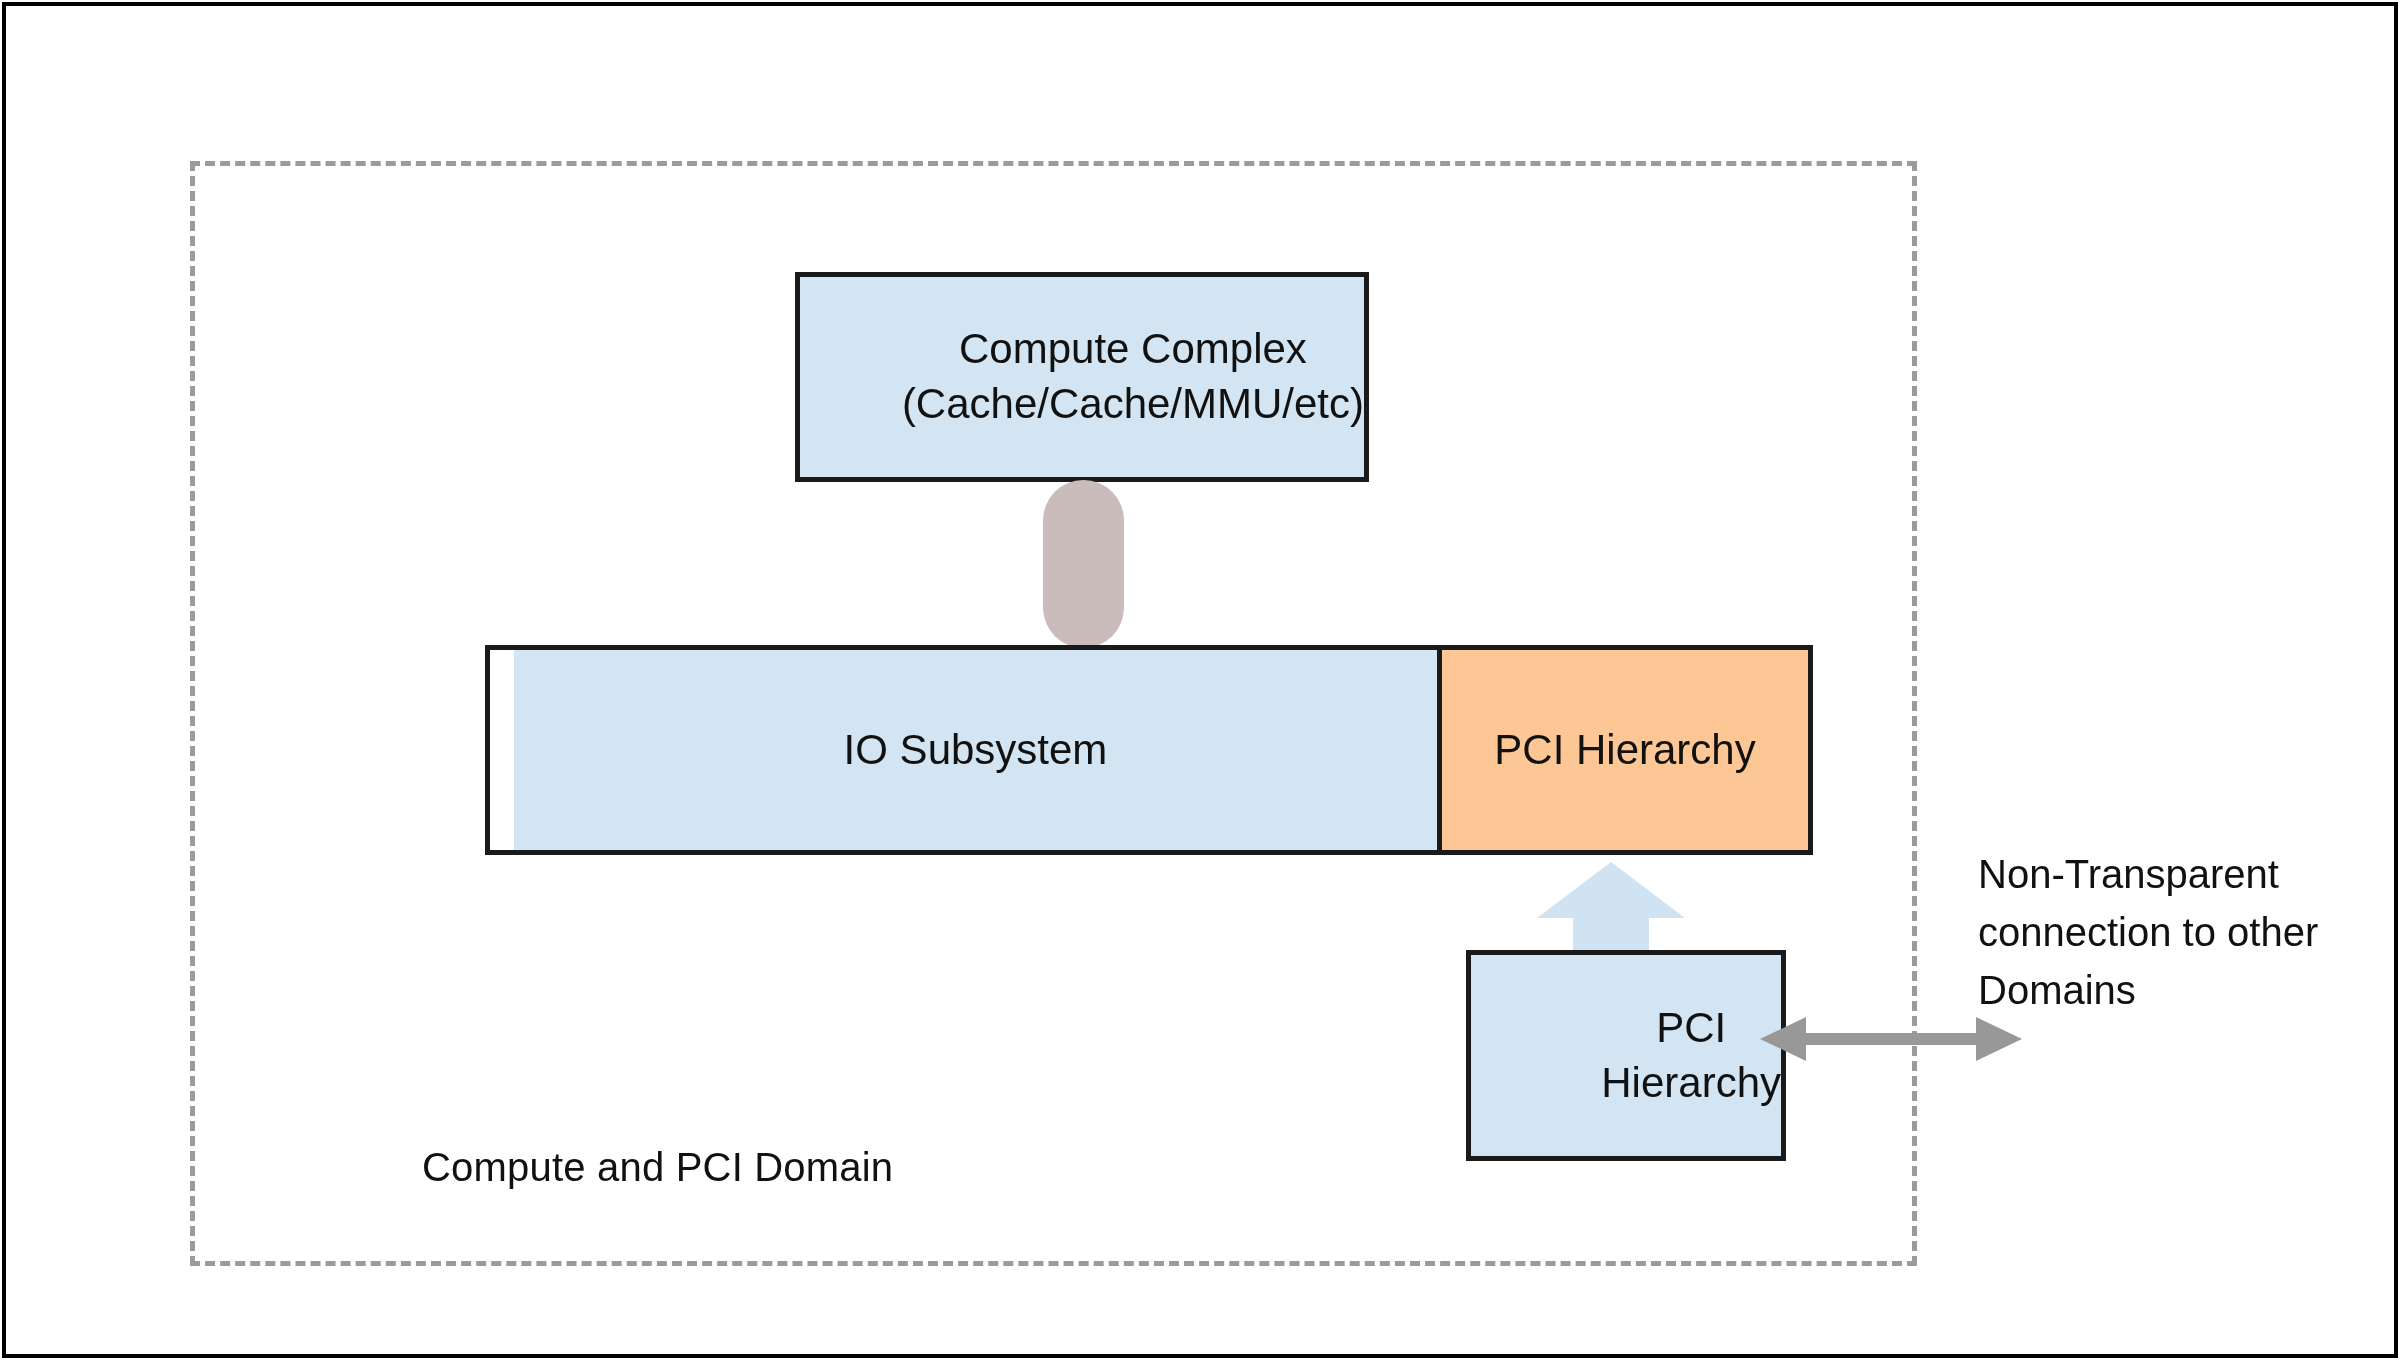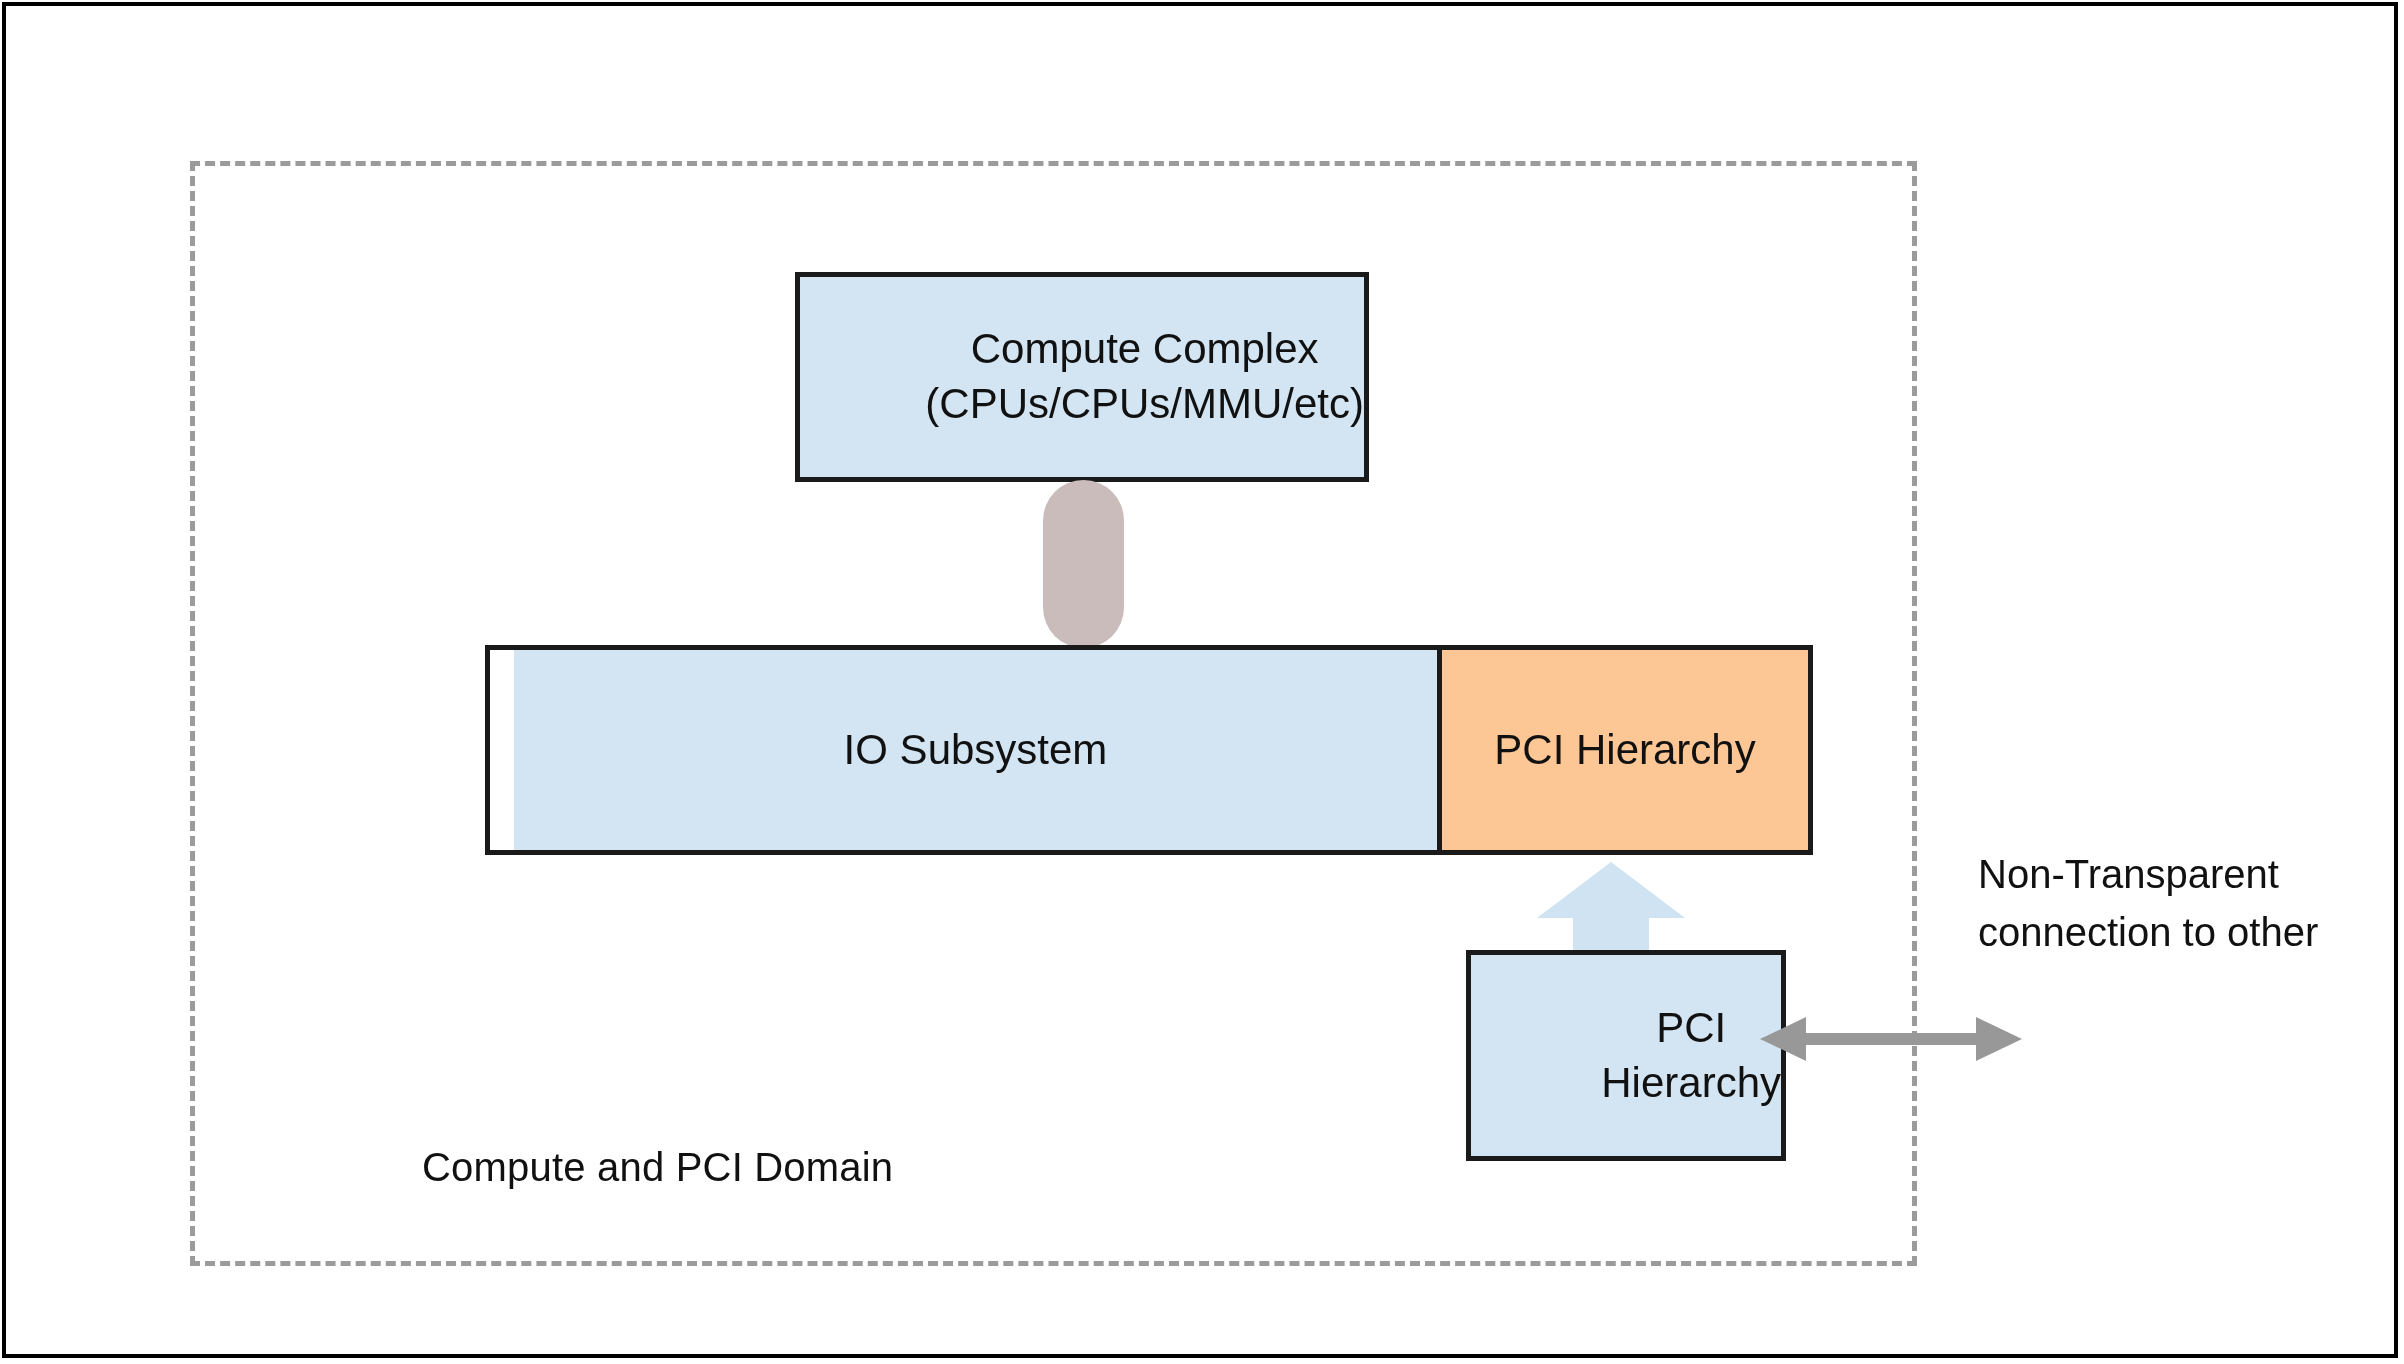--- a/index.html
+++ b/index.html
@@ -150,21 +150,21 @@
 <div id="canvas">
 
   <div class="outer-frame"></div>
 
   <div class="domain-boundary"></div>
   <div class="domain-label">Compute and PCI Domain</div>
 
   <div class="box blue" id="compute-complex">
     <div>
       <div>Compute Complex</div>
-      <div>(CPUs/CPUs/MMU/etc)</div>
+      <div>(Cache/Cache/MMU/etc)</div>
     </div>
   </div>
 
   <div id="compute-io-connector"></div>
 
   <div id="subsystem-bar">
     <div id="io-subsystem">
       <span>IO Subsystem</span>
     </div>
     <div id="pci-subsystem">
@@ -186,15 +186,16 @@
 
   <svg id="nt-arrow" viewBox="0 0 262 52">
     <polygon points="0,26 46,4 46,48" fill="#989898"></polygon>
     <polygon points="262,26 216,4 216,48" fill="#989898"></polygon>
     <rect x="44" y="20" width="174" height="12" fill="#989898"></rect>
   </svg>
 
   <div class="side-note">
     <div class="nowrap">Non-Transparent</div>
     <div class="nowrap">connection to other</div>
+    <div class="nowrap">Domains</div>
   </div>
 
 </div>
 
 </body></html>

